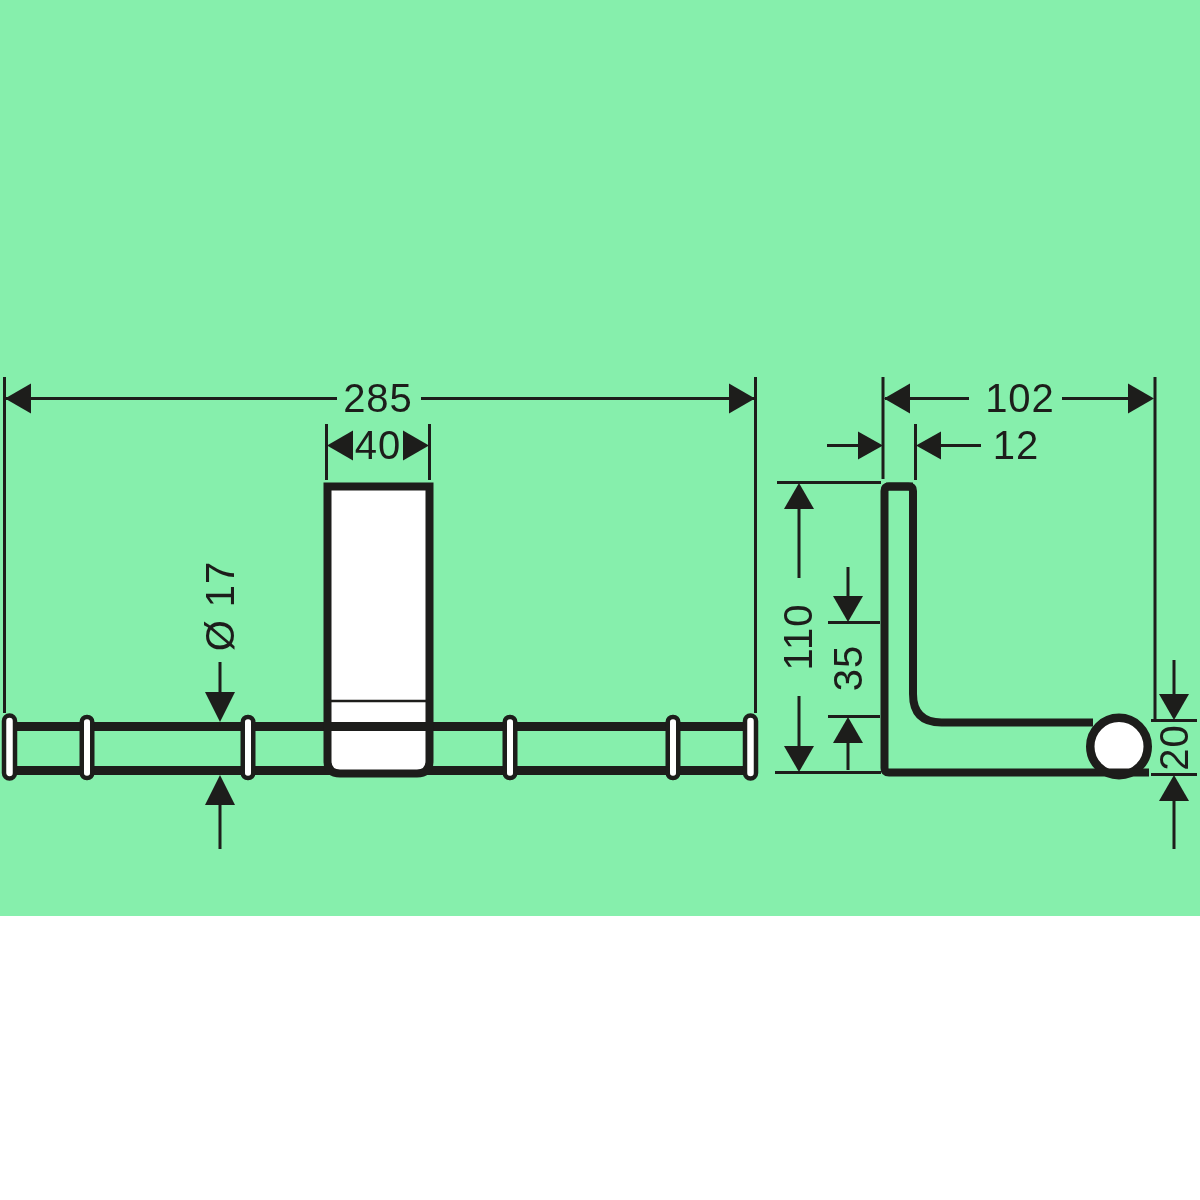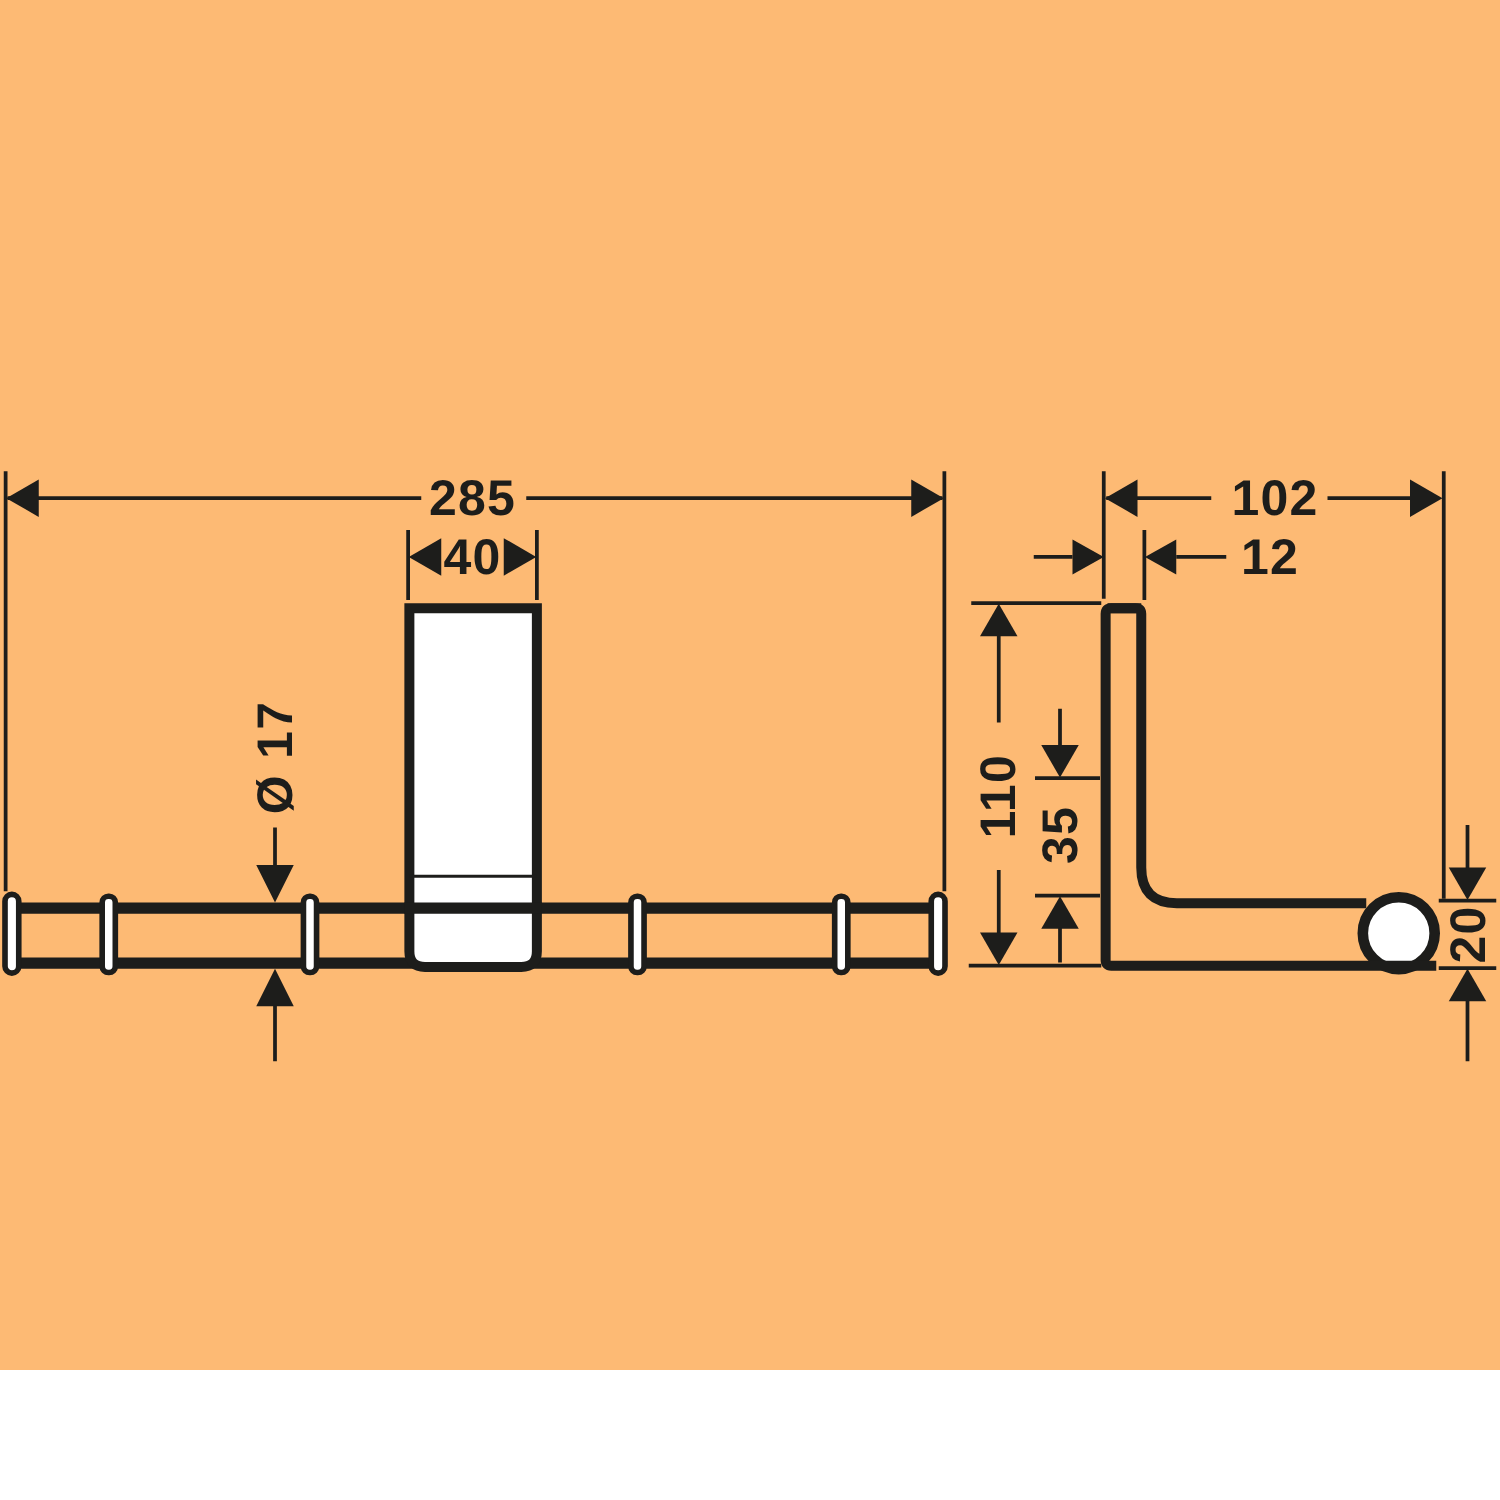--- a/index.html
+++ b/index.html
@@ -1,16 +1,16 @@
 <!DOCTYPE html>
 <html><head>
 <meta charset="utf-8">
 <style>
   html,body{margin:0;padding:0;background:#ffffff;}
-  .canvas{position:relative;width:1200px;height:1096px;background:#fdba74;overflow:hidden;font-weight:bold;}
+  .canvas{position:relative;width:1200px;height:916px;background:#86efac;overflow:hidden;}
   svg{display:block;}
   .prod{stroke:#1d1d1b;stroke-width:8;fill:none;}
   .prod-fill{stroke:#1d1d1b;stroke-width:8;fill:#ffffff;}
   .prod-thick{stroke:#1d1d1b;stroke-width:9;fill:none;}
   .fitting{stroke:#1d1d1b;stroke-width:4.5;fill:#ffffff;}
   .innerline{stroke:#1d1d1b;stroke-width:2.5;fill:none;}
   .dim{stroke:#1d1d1b;stroke-width:3;fill:none;}
   .arrow{fill:#1d1d1b;stroke:none;}
   .dim-label{
     font-family:"Liberation Sans",sans-serif;

